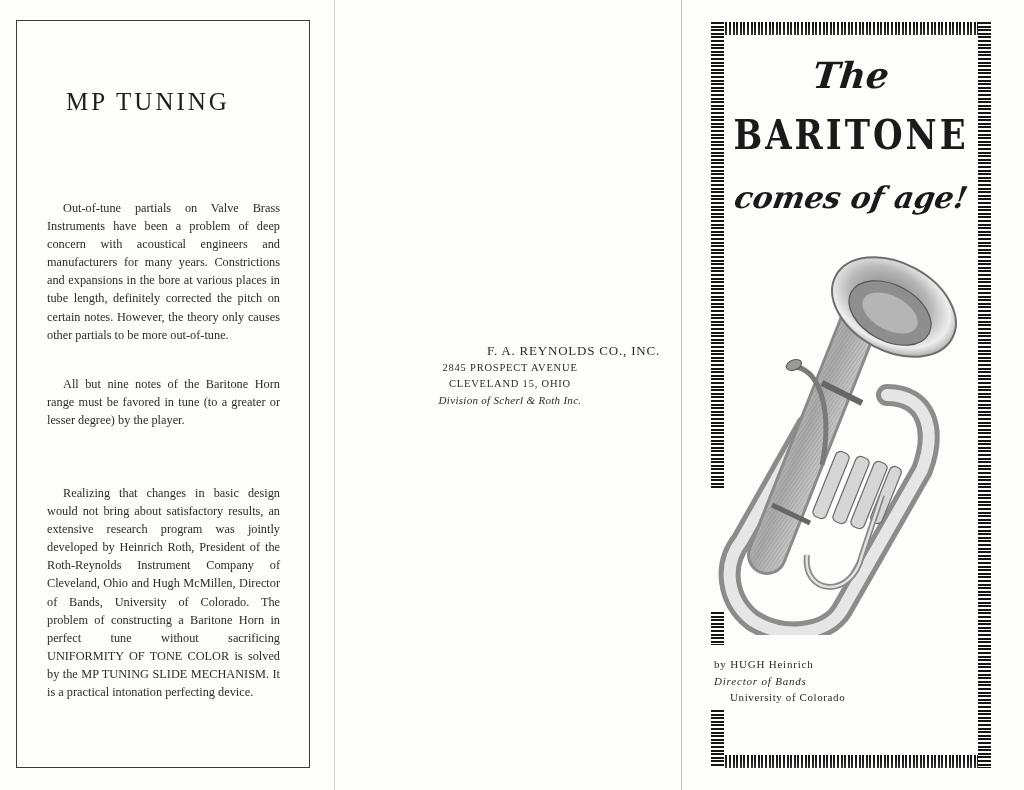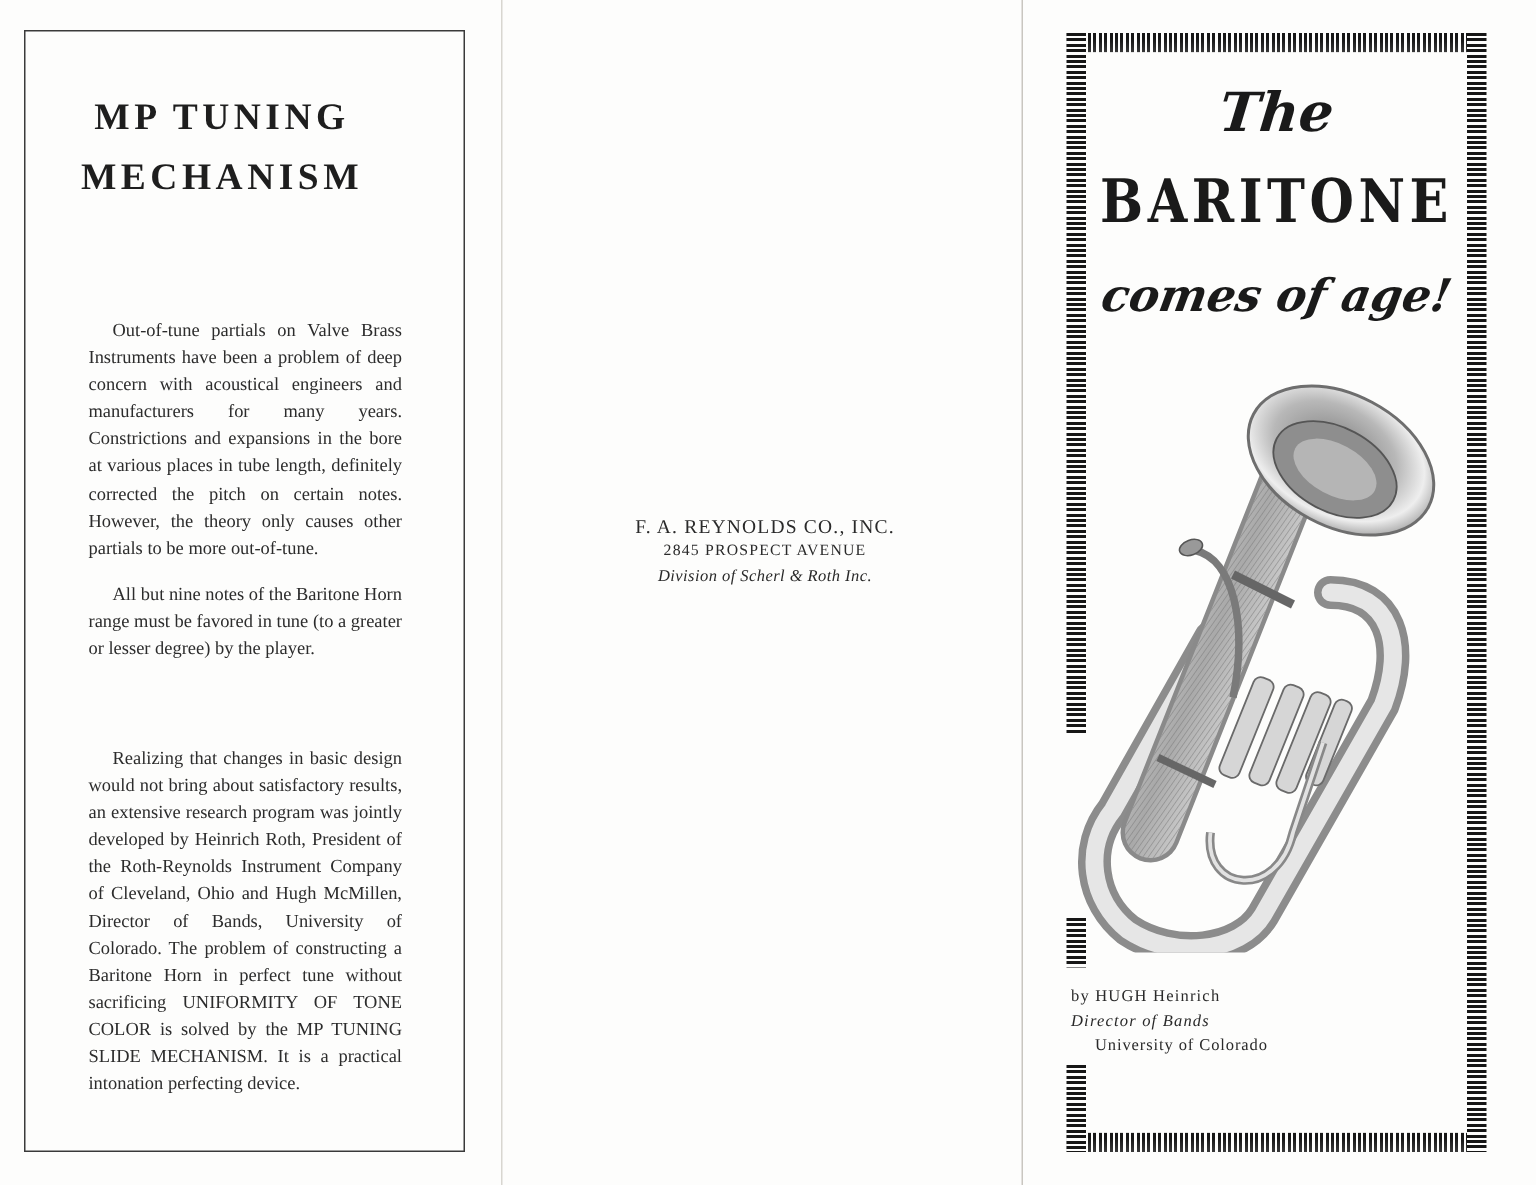--- a/index.html
+++ b/index.html
@@ -12,41 +12,41 @@
   .fold { position:absolute; top:0; bottom:0; width:1px; background:#d8d6d0; }
   .fold.f1 { left:334px; }
   .fold.f2 { left:681px; background:#c9c6c0; }
 
   
   .left-box {
     position:absolute; left:16px; top:20px; width:294px; height:748px;
     border:1.4px solid #3a3a3a; box-sizing:border-box;
   }
   .left-title {
-    position:absolute; left:16px; width:264px; top:59px;
+    position:absolute; left:16px; width:264px; top:82px;
     text-align:center; font-size:25px; letter-spacing:3px; line-height:40px;
-    color:#1e1e1e; font-weight:bold;
+    color:#1e1e1e; font-weight:normal;
   }
   .left-title span { display:block; }
   .body-text {
     position:absolute; left:47px; width:233px;
     font-size:12.3px; line-height:18.1px; text-align:justify;
     text-align-last:left; color:#2c2c2c;
   }
-  .body-text p { margin:12px; text-indent:16px; }
+  .body-text p { margin:0; text-indent:16px; }
   .p1 { top:199px; }
   .p2 { top:375px; }
   .p3 { top:484px; }
 
   
   .address {
     position:absolute; left:360px; width:300px; top:342px; text-align:center;
     color:#2a2a2a;
   }
-  .addr-company { font-size:13px; letter-spacing:0.8px; line-height:18px; }
+  .addr-company { font-size:13px; letter-spacing:0.8px; line-height:18px;text-align:right; }
   .addr-line { font-size:10.5px; letter-spacing:0.8px; line-height:16px; }
   .addr-division { font-size:11px; font-style:italic; line-height:16px; letter-spacing:0.3px; }
 
   
   .comb { position:absolute; }
   .comb.h {
     height:13px;
     background:repeating-linear-gradient(90deg,#161616 0 2px,#fdfdfc 2px 3.6px);
     -webkit-mask:linear-gradient(180deg,#000 0 30%,rgba(0,0,0,.85) 100%);
   }
@@ -86,35 +86,35 @@
 </style>
 </head>
 <body>
 
 <div class="fold f1"></div>
 <div class="fold f2"></div>
 
 <div class="left-box"></div>
 <div class="left-title">
   <span>MP TUNING</span>
-  <span>MECHANISM</span>
 </div>
 <div class="body-text p1">
   <p>Out-of-tune partials on Valve Brass Instruments have been a problem of deep concern with acoustical engineers and manufacturers for many years. Constrictions and expansions in the bore at various places in tube length, definitely corrected the pitch on certain notes. However, the theory only causes other partials to be more out-of-tune.</p>
 </div>
 <div class="body-text p2">
   <p>All but nine notes of the Baritone Horn range must be favored in tune (to a greater or lesser degree) by the player.</p>
 </div>
 <div class="body-text p3">
   <p>Realizing that changes in basic design would not bring about satisfactory results, an extensive research program was jointly developed by Heinrich Roth, President of the Roth-Reynolds Instrument Company of Cleveland, Ohio and Hugh McMillen, Director of Bands, University of Colorado. The problem of constructing a Baritone Horn in perfect tune without sacrificing UNIFORMITY OF TONE COLOR is solved by the MP TUNING SLIDE MECHANISM. It is a practical intonation perfecting device.</p>
 </div>
 
 <div class="address">
   <div class="addr-company">F. A. REYNOLDS CO., INC.</div>
   <div class="addr-line">2845 PROSPECT AVENUE</div>
+  <div class="addr-line">CLEVELAND 15, OHIO</div>
   <div class="addr-division">Division of Scherl &amp; Roth Inc.</div>
 </div>
 
 <div class="comb h top"></div>
 <div class="comb h bottom"></div>
 <div class="comb v right"></div>
 <div class="comb v left1"></div>
 <div class="comb v left2"></div>
 <div class="comb v left3"></div>
 

